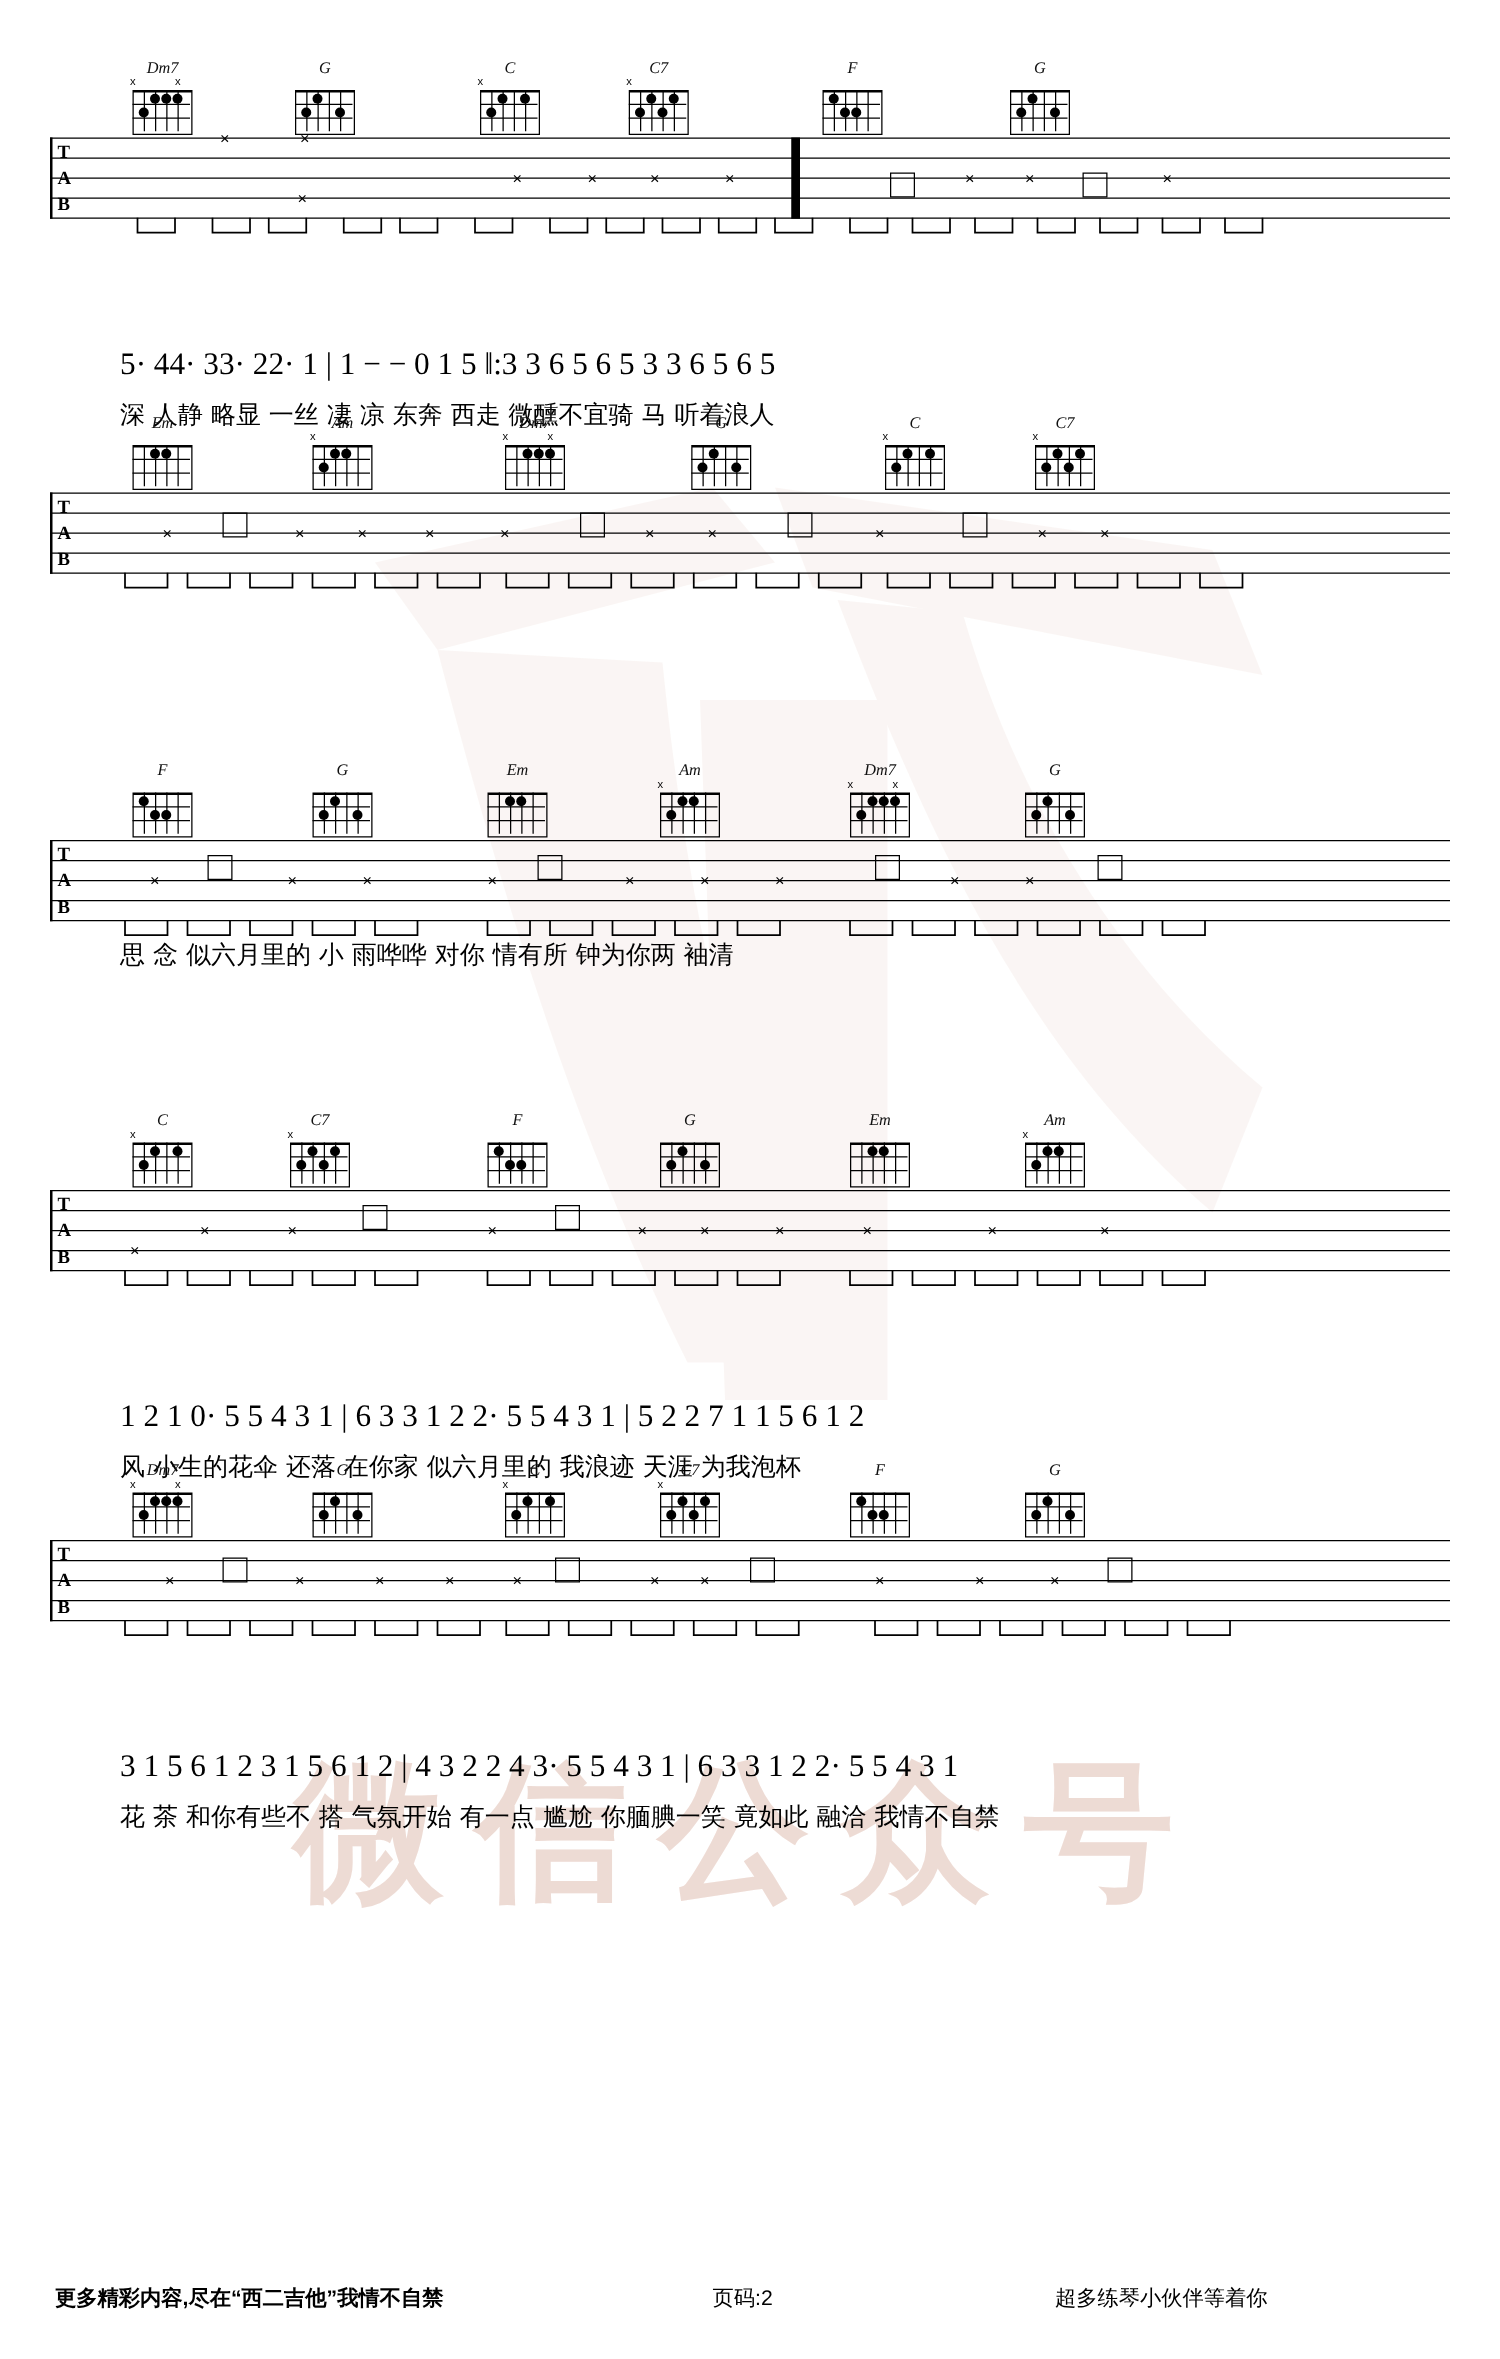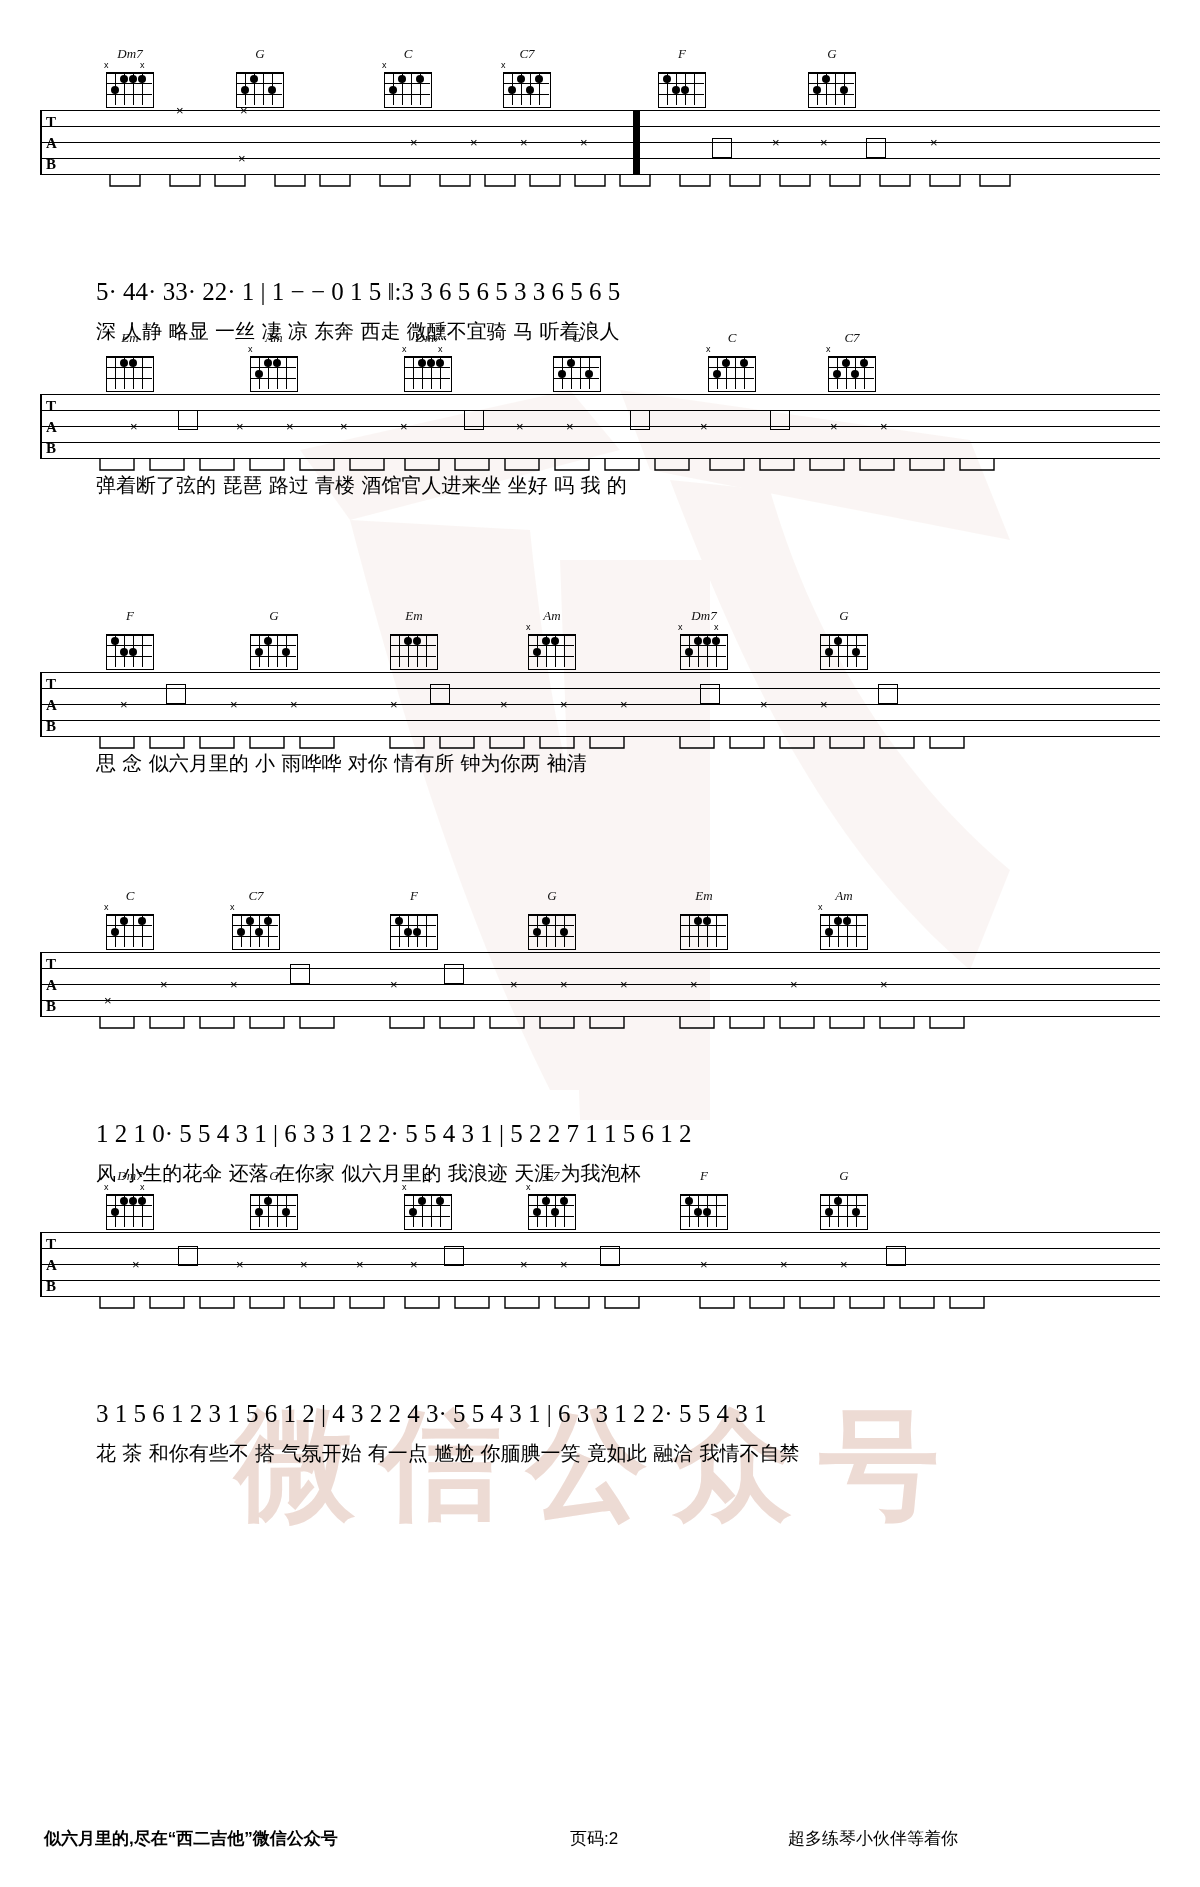--- a/index.html
+++ b/index.html
@@ -46,21 +46,21 @@
   
   .numline{position:relative;height:40px;}
   .numline .nn{position:absolute;font-size:25px;font-family:"Liberation Serif",serif;color:#000;white-space:nowrap;}
   .lyrics{position:relative;height:34px;}
   .lyrics .ly{position:absolute;font-size:20px;color:#000;white-space:nowrap;font-family:"DejaVu Sans",sans-serif;}
 
   
   .footer{position:absolute;left:0;bottom:14px;width:1200px;height:60px;}
   .footer .f-left{position:absolute;left:44px;top:14px;font-size:17px;color:#000;font-weight:bold;}
   .footer .f-mid{position:absolute;left:570px;top:14px;font-size:17px;color:#000;}
-  .footer .f-right{position:absolute;left:788px;top:14px;font-size:17px;color:#000;}
+  .footer .f-right{position:absolute;left:844px;top:14px;font-size:17px;color:#000;}
   .brand{position:absolute;right:14px;top:0;width:218px;height:58px;}
   .brand .bars{position:absolute;left:0;top:4px;width:52px;height:44px;}
   .brand .bars i{position:absolute;top:0;width:7px;height:44px;background:#c62828;display:block;}
   .brand .bt{position:absolute;left:58px;top:-2px;font-size:33px;font-weight:bold;color:#111;letter-spacing:1px;}
   .brand .bs{position:absolute;left:60px;top:36px;font-size:15px;color:#c62828;letter-spacing:1px;}
 </style>
 </head>
 <body>
 
 <div class="sheet">
@@ -339,23 +339,20 @@
       <div class="xmark" style="left:880px;top:26px;">×</div>
       <svg style="position:absolute;left:40px;top:64px;width:1120px;height:14px;">
         <g stroke="#000" stroke-width="1.4" fill="none">
           <path d="M60 0 v12 h34 v-12 M110 0 v12 h34 v-12 M160 0 v12 h34 v-12 M210 0 v12 h34 v-12 M260 0 v12 h34 v-12 M310 0 v12 h34 v-12"></path>
           <path d="M365 0 v12 h34 v-12 M415 0 v12 h34 v-12 M465 0 v12 h34 v-12 M515 0 v12 h34 v-12 M565 0 v12 h34 v-12 M615 0 v12 h34 v-12"></path>
           <path d="M670 0 v12 h34 v-12 M720 0 v12 h34 v-12 M770 0 v12 h34 v-12 M820 0 v12 h34 v-12 M870 0 v12 h34 v-12 M920 0 v12 h34 v-12"></path>
         </g>
       </svg>
     </div>
 
-    <div class="lyrics">
-      <div class="ly" style="left:96px;">弹着断了弦的 琵琶   路过 青楼 酒馆官人进来坐 坐好 吗        我 的</div>
-    </div>
   </div>
 
   <div class="system" style="top:608px;">
     <div class="chords">
       <div class="chord" style="left:98px;">
         <div class="cname">F</div>
         <div class="grid">
             <div class="gbox"></div>
           <div class="v" style="left:9px;"></div>
             <div class="v" style="left:18px;"></div>
@@ -750,18 +747,18 @@
 
     <div class="numline" style="margin-top:90px;">
       <div class="nn" style="left:96px;">3 1  5 6 1 2 3 1 5 6 1 2 | 4 3 2 2 4 3· 5 5 4 3 1 | 6 3 3 1 2 2· 5 5 4 3 1</div>
     </div>
     <div class="lyrics">
       <div class="ly" style="left:96px;">花 茶 和你有些不 搭 气氛开始 有一点  尴尬 你腼腆一笑 竟如此 融洽  我情不自禁</div>
     </div>
   </div>
 
   <div class="footer">
-    <div class="f-left">似六月里的,尽在“西二吉他”微信公众号</div>
+    <div class="f-left">更多精彩内容,尽在“西二吉他”我情不自禁</div>
     <div class="f-mid">页码:2</div>
     <div class="f-right">超多练琴小伙伴等着你</div>
   </div>
 
 </div>
 
 </body></html>

